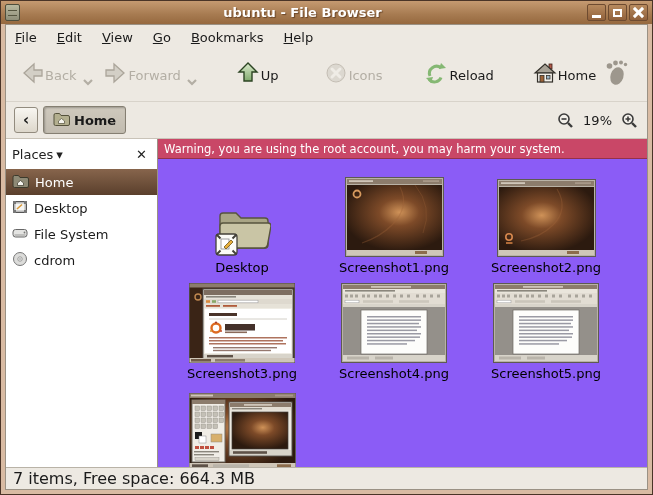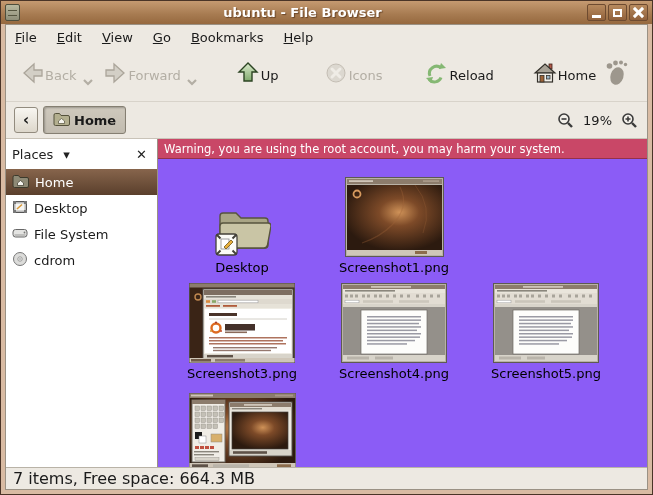--- a/index.html
+++ b/index.html
@@ -47,21 +47,21 @@
   .combo{margin-left:12px;height:28px;border:1px solid #928b7e;border-radius:3px;background:linear-gradient(#fbfaf7,#e4dfd5);
     display:flex;align-items:center;cursor:pointer;}
   .combo-label{padding:0 9px;font-size:13px;}
   .combo-arrows{border-left:1px solid #b9b3a7;height:100%;width:20px;display:flex;flex-direction:column;align-items:center;justify-content:center;gap:2px;}
   .arr-up{width:0;height:0;border-left:4px solid transparent;border-right:4px solid transparent;border-bottom:5px solid #3a3a3a;}
   .arr-dn{width:0;height:0;border-left:4px solid transparent;border-right:4px solid transparent;border-top:5px solid #3a3a3a;}
   
   .content{flex:1;display:flex;overflow:hidden;}
   .sidebar{width:152px;background:#fff;border-right:1px solid #9a9184;display:flex;flex-direction:column;flex:0 0 auto;}
   .side-header{height:30px;display:flex;align-items:center;padding:0 6px;color:#222;}
-  .side-header .hdr-label{cursor:pointer;display:flex;align-items:center;gap:10px;}
+  .side-header .hdr-label{cursor:pointer;display:flex;align-items:center;gap:3px;}
   .side-close{margin-left:auto;font-weight:bold;font-size:13px;cursor:pointer;padding:2px 4px;}
   .side-item{height:26px;display:flex;align-items:center;gap:6px;padding-left:6px;cursor:pointer;}
   .side-item.selected{background:linear-gradient(#87654c,#5a3f2c);color:#fff;}
   .main{flex:1;background:#8b5cf6;display:flex;flex-direction:column;overflow:hidden;}
   .warning{height:20px;background:#c94767;border-bottom:1px solid #93314b;color:#fff;font-size:11.5px;
     display:flex;align-items:center;padding-left:6px;flex:0 0 auto;}
   .grid{flex:1;overflow:hidden;padding-left:8px;}
   .grid-row{display:flex;}
   .file-item{width:152px;display:flex;flex-direction:column;align-items:center;cursor:pointer;}
   .thumb-wrap{height:88px;display:flex;align-items:flex-end;justify-content:center;}
@@ -315,20 +315,37 @@
                   <path d="M55 10 q10 20 -8 38 q-12 12 -30 18" fill="none" stroke="#a06438" stroke-width="1.2" opacity="0.35"></path>
                   <path d="M70 8 q18 22 8 48" fill="none" stroke="#a06438" stroke-width="1" opacity="0.3"></path>
                   <circle cx="12" cy="17" r="3.5" fill="none" stroke="#d79a5e" stroke-width="1.8"></circle>
                   <rect x="2" y="73" width="95" height="5" fill="#cfc6b8"></rect>
                   <rect x="70" y="74" width="12" height="3" fill="#8c6c4c"></rect>
                 </svg>
               </div>
               <div class="file-label">Screenshot1.png</div>
             </div>
 
+            <div class="file-item">
+              <div class="thumb-wrap">
+                <svg width="99" height="78" viewBox="0 0 99 78">
+                  <rect x="0.5" y="0.5" width="98" height="77" fill="#b9b2a6" stroke="#5e5a52"></rect>
+                  <rect x="2" y="2" width="95" height="5" fill="#8c7c6c"></rect>
+                  <rect x="4" y="3.2" width="24" height="1.8" fill="#cfc5b8"></rect>
+                  <rect x="78" y="3.2" width="16" height="1.8" fill="#a89888"></rect>
+                  <rect x="2" y="8" width="95" height="63" fill="url(#glow2)"></rect>
+                  <path d="M60 10 q12 20 -4 36 q-12 12 -32 16" fill="none" stroke="#a06438" stroke-width="1.2" opacity="0.35"></path>
+                  <circle cx="12" cy="58" r="3.2" fill="none" stroke="#d7884e" stroke-width="1.6"></circle>
+                  <rect x="9" y="63" width="6.5" height="2" fill="#b06c38"></rect>
+                  <rect x="2" y="71" width="95" height="5" fill="#cfc6b8"></rect>
+                  <rect x="70" y="72" width="12" height="3" fill="#8c6c4c"></rect>
+                </svg>
+              </div>
+              <div class="file-label">Screenshot2.png</div>
+            </div>
           </div>
 
           <div class="grid-row row2">
             <div class="file-item">
               <div class="thumb-wrap">
                 <svg width="106" height="80" viewBox="0 0 106 80">
                   <rect x="0.5" y="0.5" width="105" height="79" fill="#3a2416" stroke="#4e4a42"></rect>
                   <rect x="0.5" y="0.5" width="105" height="4" fill="#8c7c6c"></rect>
                   <circle cx="9" cy="14" r="3" fill="none" stroke="#c08850" stroke-width="1.4"></circle>
                   <rect x="14" y="6" width="90" height="70" fill="#efece4" stroke="#55504a"></rect>

